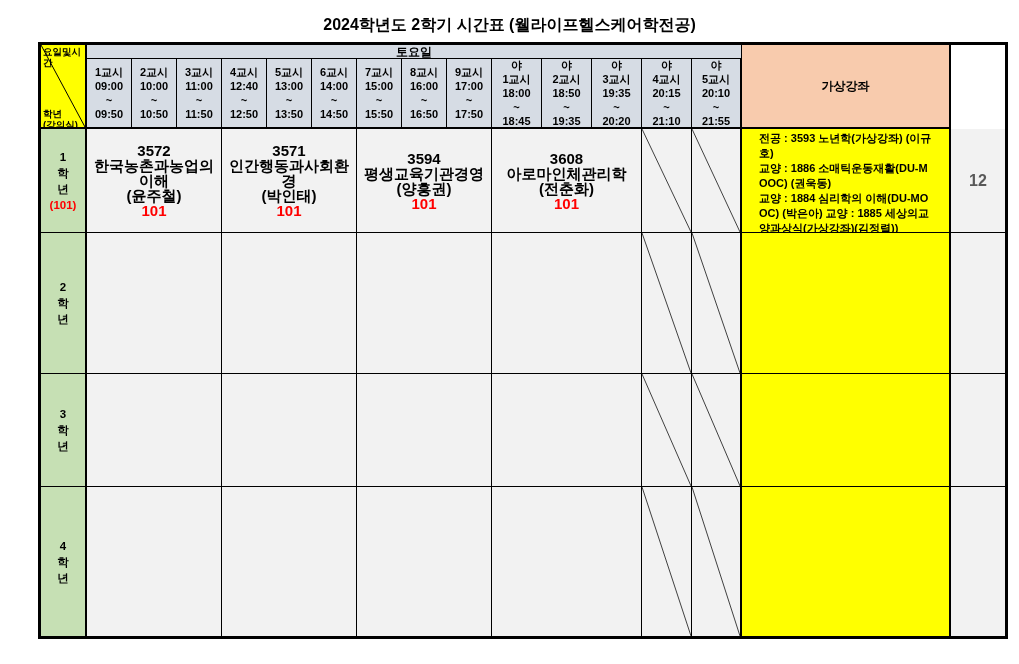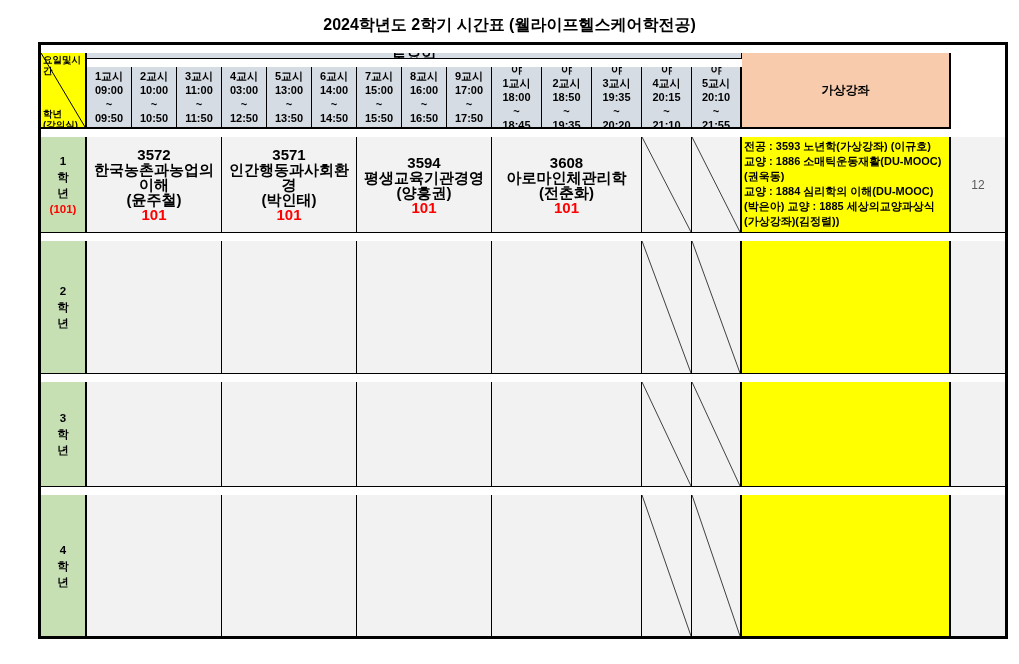--- a/index.html
+++ b/index.html
@@ -4,39 +4,39 @@
 <style>
   html,body{margin:0;padding:0;}
   body{width:1019px;height:664px;background:#fff;font-family:"Liberation Sans","DejaVu Sans",sans-serif;font-weight:700;color:#000;}
   .page{position:relative;width:1019px;height:664px;overflow:hidden;}
   .title{position:absolute;left:0;right:0;top:15px;text-align:center;font-size:16px;font-weight:700;}
   .grid{position:absolute;left:38px;top:42px;display:grid;
         grid-template-columns:46px repeat(9,45px) repeat(5,50px) 209px 54px;
         grid-template-rows:14px 70px 104px 141px 113px 149px;
         border:3px solid #000;background:#fff;}
   .c{box-sizing:border-box;border-right:1px solid #000;border-bottom:1px solid #000;background:#f2f2f2;
-     display:flex;flex-direction:column;align-items:center;justify-content:center;overflow:hidden;text-align:center;margin-top:8px;}
+     display:flex;flex-direction:column;align-items:center;justify-content:center;overflow:hidden;text-align:center;}
   .hdr{background:#d6dce4;}
-  .sat{grid-column:2/16;grid-row:1;font-size:15px;line-height:12px;}
+  .sat{grid-column:2/16;grid-row:1;font-size:12px;line-height:12px;}
   .p{grid-row:2;font-size:11px;line-height:14px;border-bottom-width:2px;}
   .thick-r{border-right-width:2px;}
   .corner{grid-column:1;grid-row:1/3;background:#ffff00;border-right-width:2px;border-bottom-width:2px;position:relative;}
   .ct{position:absolute;top:1px;left:2px;width:44px;font-size:9.5px;line-height:11px;text-align:left;word-break:break-all;}
   .cb{position:absolute;bottom:-3px;left:2px;font-size:9.5px;line-height:11px;text-align:left;display:flex;flex-direction:column;align-items:flex-start;}
   .vh{grid-column:16;grid-row:1/3;background:#f8cbad;border-bottom-width:2px;border-right-width:2px;font-size:12px;}
   .ch{grid-column:17;grid-row:1/3;border-right:none;border-bottom-width:2px;font-size:12px;}
   .year{grid-column:1;background:#c6e0b4;border-right-width:2px;font-size:11.5px;line-height:16px;}
   .course{font-size:15px;line-height:15px;}
   .diag{position:relative;}
   .diag svg,.corner svg{position:absolute;left:0;top:0;width:100%;height:100%;}
   .diag line{stroke:#404040;stroke-width:1;}
   .corner line{stroke:#000;stroke-width:1;}
   .virt{grid-column:16;background:#ffff00;align-items:flex-start;justify-content:flex-start;text-align:left;
-        font-size:11px;line-height:15px;padding:2px 2px;white-space:pre-line;word-break:break-all;border-right-width:2px;}
-  .cred{grid-column:17;border-right:none;color:#595959;font-weight:400;font-size:12px;}
+        font-size:11px;line-height:15px;padding:2px 17px;white-space:pre-line;word-break:break-all;border-right-width:2px;}
+  .cred{grid-column:17;border-right:none;color:#595959;font-weight:700;font-size:16px;}
   .red{color:#ff0000;}
   .nb{border-bottom:none;}
   .footnote{position:absolute;left:88px;top:640px;color:#ff0000;font-size:15px;font-weight:700;}
 </style>
 </head>
 <body>
 
 <div class="page">
   <div class="title">2024학년도 2학기 시간표 (웰라이프헬스케어학전공)</div>
 
@@ -68,21 +68,21 @@
       <span>10:50</span>
     </div>
     <div class="c hdr p" style="grid-column:4">
       <span>3교시</span>
       <span>11:00</span>
       <span>~</span>
       <span>11:50</span>
     </div>
     <div class="c hdr p" style="grid-column:5">
       <span>4교시</span>
-      <span>03:00</span>
+      <span>12:40</span>
       <span>~</span>
       <span>12:50</span>
     </div>
     <div class="c hdr p" style="grid-column:6">
       <span>5교시</span>
       <span>13:00</span>
       <span>~</span>
       <span>13:50</span>
     </div>
     <div class="c hdr p" style="grid-column:7">

